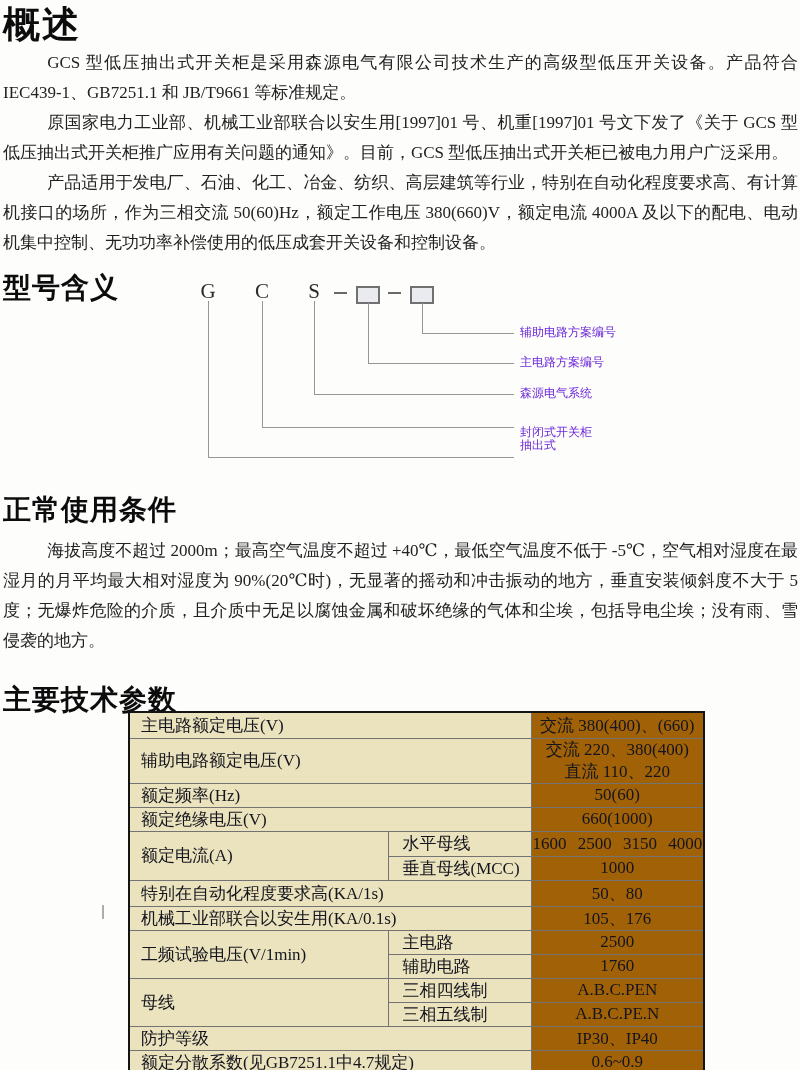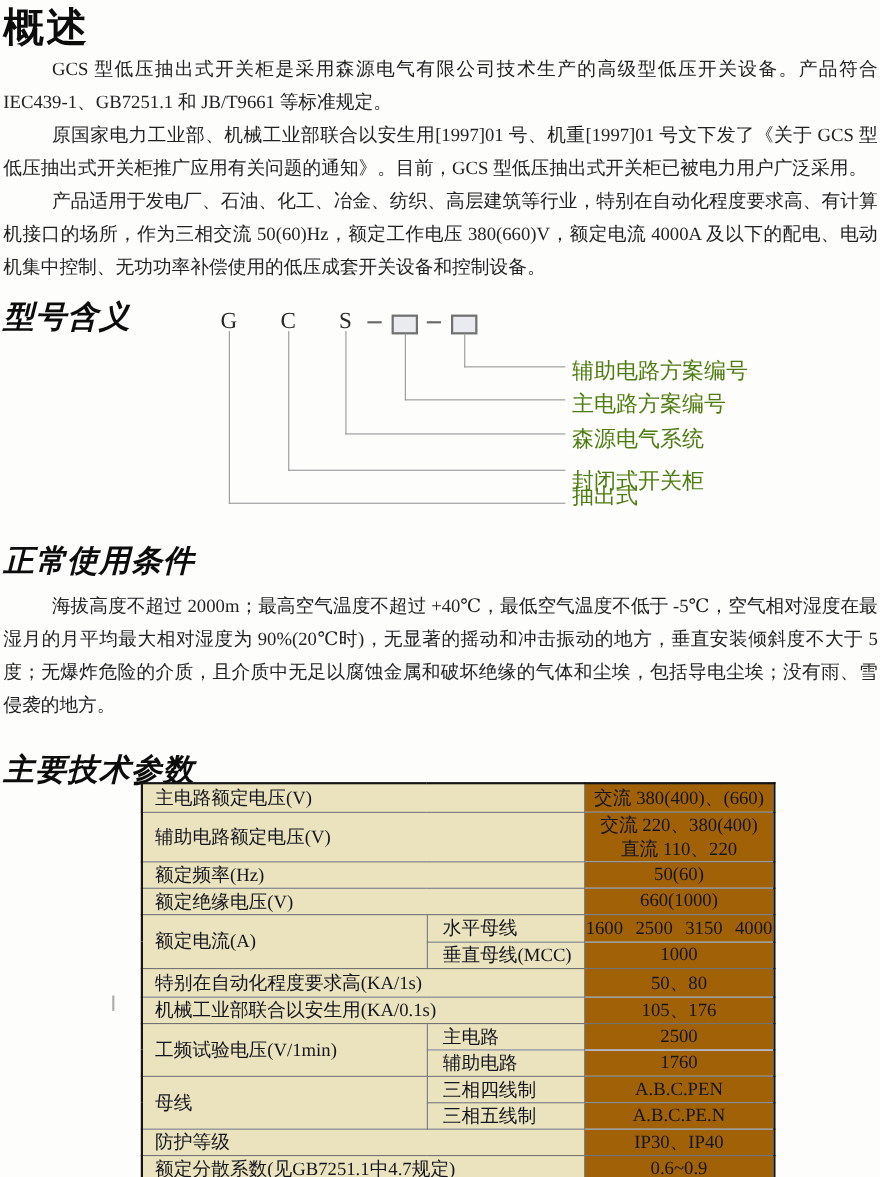--- a/index.html
+++ b/index.html
@@ -15,21 +15,21 @@
   .h-main{
     position:absolute;left:3px;top:2px;
     font-family:"DejaVu Sans","Liberation Sans",sans-serif;
     font-weight:900;font-size:37px;line-height:46px;
     color:#0c0c0c;letter-spacing:2px;margin:0;
   }
   .h-sec{
     position:absolute;left:3px;
     font-family:"DejaVu Sans","Liberation Sans",sans-serif;
     font-weight:900;font-size:28px;line-height:32px;
-    color:#0c0c0c;letter-spacing:1px;margin:0;font-style:italic;
+    color:#0c0c0c;letter-spacing:1px;margin:0;
   }
   .textblock{
     position:absolute;left:3px;right:2px;
     font-size:17px;line-height:30px;
     text-align:justify;color:#222;
   }
   .textblock p{margin:0;text-indent:2.6em;}
   
   .code-letter{
     position:absolute;width:18px;text-align:center;
@@ -39,21 +39,21 @@
   .code-box{
     position:absolute;width:20px;height:14px;
     background:#e9ebef;border:2px solid #707070;
   }
   .connector{
     position:absolute;
     border-left:1px solid #979797;border-bottom:1px solid #979797;
   }
   .diag-label{
     position:absolute;left:520px;
-    font-size:20px;color:#4d7c0f;white-space:nowrap;text-align:right;
+    font-size:12px;color:#6d28d9;white-space:nowrap;text-align:right;
   }
   
   .tech-table{
     position:absolute;left:128px;top:711px;
     width:575px;border-collapse:collapse;table-layout:fixed;
     font-size:17px;color:#14141e;
     border:2px solid #141414;
   }
   .tech-table td{
     border:1px solid #737373;

